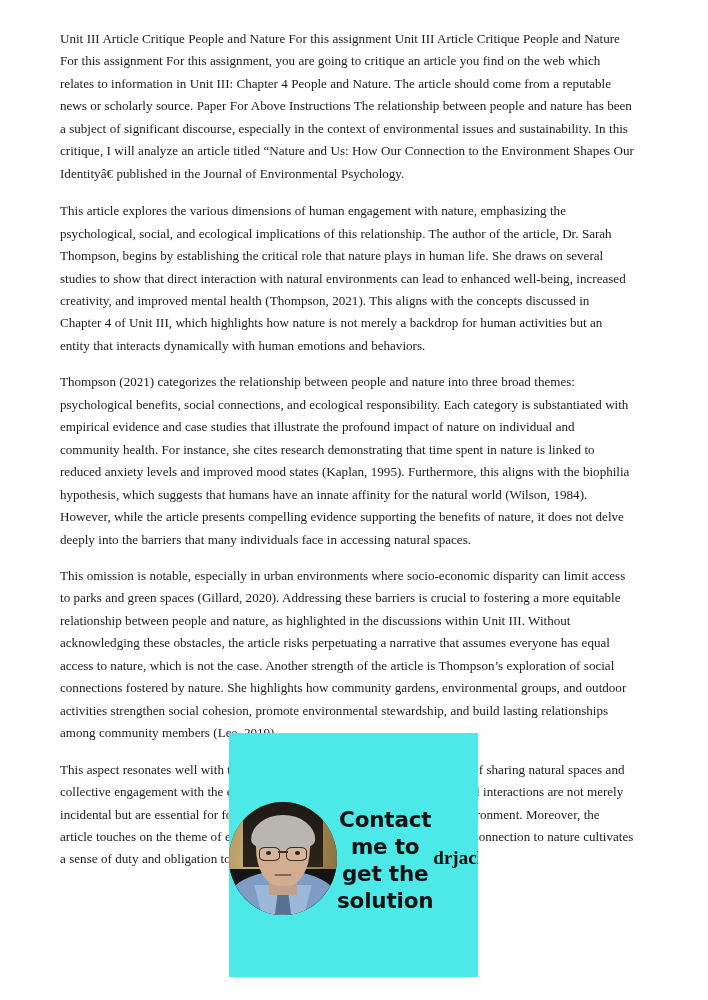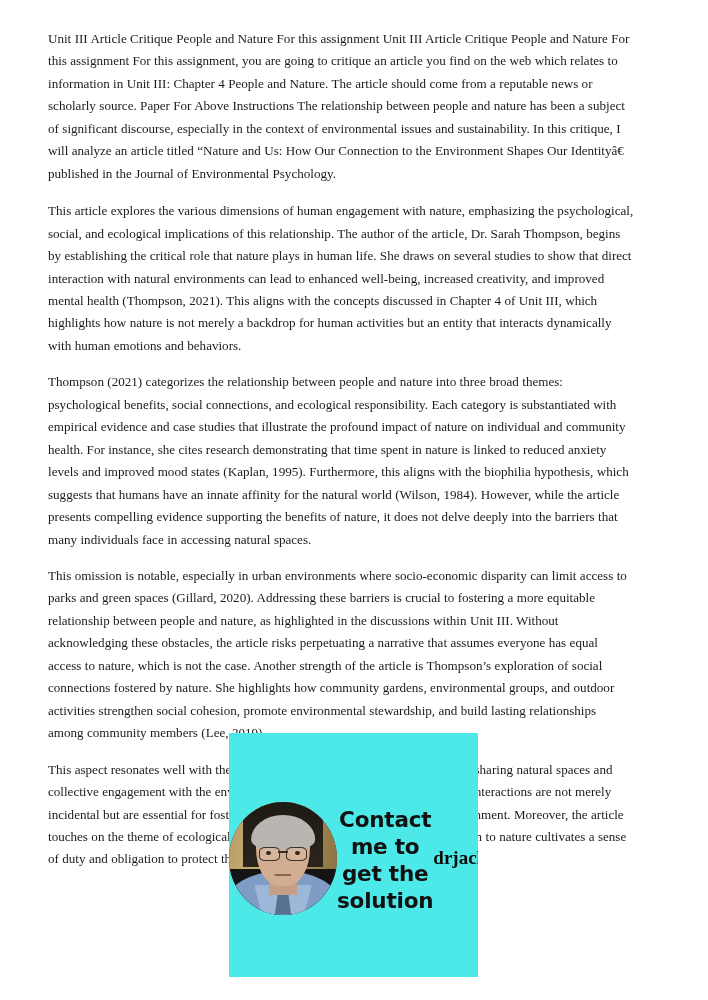--- a/index.html
+++ b/index.html
@@ -21,21 +21,21 @@
   #doc-body {
     position: absolute;
     left: 48px;
     top: 28px;
     width: 586px;
   }
   .para {
     font-size: 13.1px;
     line-height: 22.45px;
     color: #1b1b1b;
-    margin: 0 0 14px 0;
+    margin: 0 0 14px 12px;
     text-align: left;
     letter-spacing: -0.01px;
     word-spacing: 0.15px;
   }
   .para.p1 { margin-bottom: 15px; }
 
   
   #promo-overlay {
     position: absolute;
     left: 229px;

